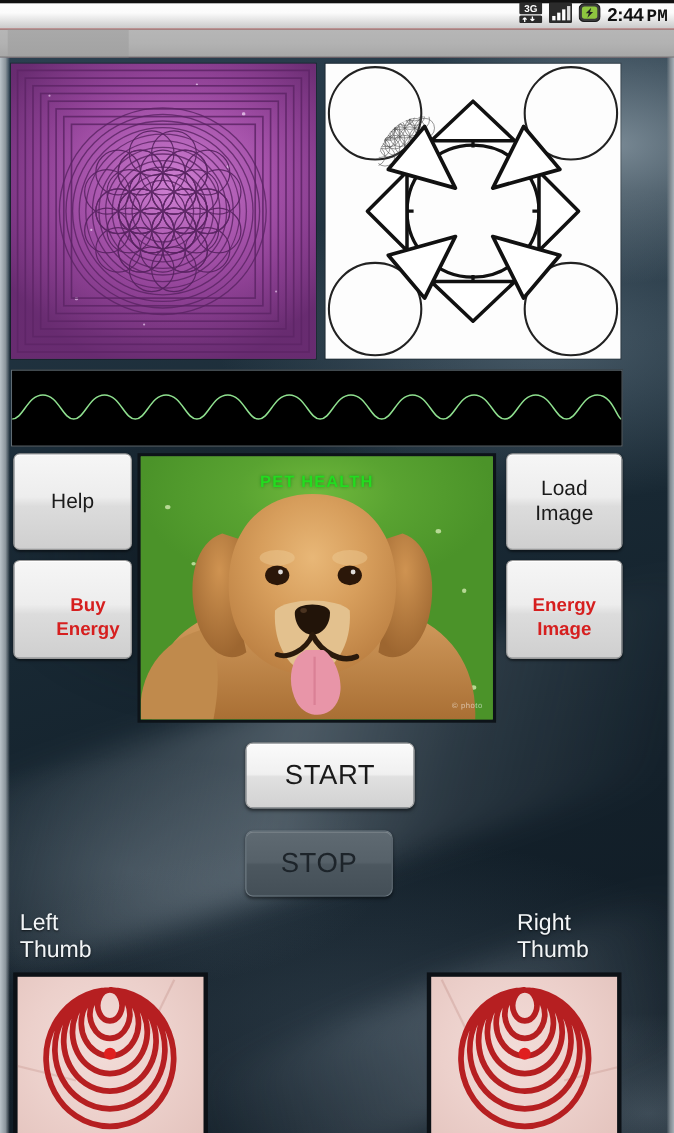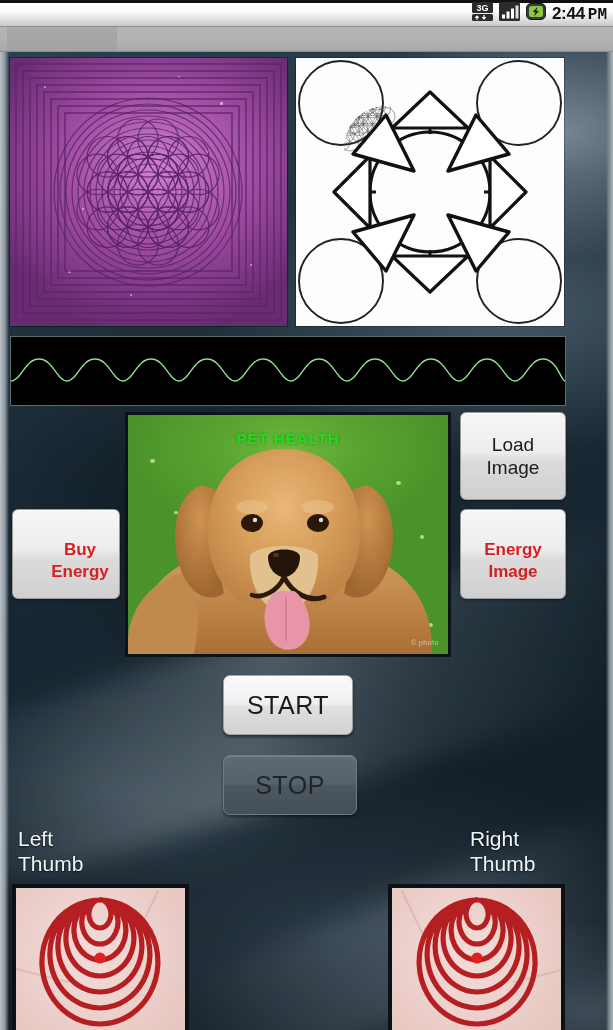--- a/index.html
+++ b/index.html
@@ -181,21 +181,21 @@
   }
   #dog-watermark{
     position:absolute;right:9px;bottom:8px;
     color:rgba(255,255,255,.55);
     font-size:7px;letter-spacing:.5px;
     filter:blur(.3px);
   }
 
   
   #btn-start{
-    position:absolute;left:223px;top:675px;width:130px;height:60px;
+    position:absolute;left:223px;top:675px;width:154px;height:60px;
     border-radius:7px;
     background:linear-gradient(to bottom,#fbfbfb 0%,#f0f0f0 48%,#e0e0e0 52%,#d2d2d2 100%);
     border:1px solid #a3a3a3;box-sizing:border-box;
     box-shadow:0 2px 3px rgba(0,0,0,.5), inset 0 1px 0 rgba(255,255,255,.95);
     display:flex;align-items:center;justify-content:center;
     font-size:25px;color:#1a1a1a;letter-spacing:.5px;
     cursor:pointer;user-select:none;z-index:10;
   }
   #btn-stop{
     position:absolute;left:223px;top:755px;width:134px;height:60px;
@@ -491,20 +491,23 @@
            C290,44 294,22 308,22 C322,22 326,44 336,44
            C346,44 350,22 364,22 C378,22 382,44 392,44
            C402,44 406,22 420,22 C434,22 438,44 448,44
            C458,44 462,22 476,22 C490,22 494,44 504,44
            C514,44 518,22 532,22 C546,22 550,44 554,44"></path>
     </svg>
   </div>
 
   <div id="midrow">
 
+    <div class="btn" id="btn-help">
+      <span class="lbl">Help</span>
+    </div>
 
     <div class="btn red" id="btn-buy">
       <span class="lbl">Buy Energy</span>
     </div>
 
     <div class="btn" id="btn-load">
       <span class="lbl">
         <span>Load</span><br>
         <span>Image</span>
       </span>

